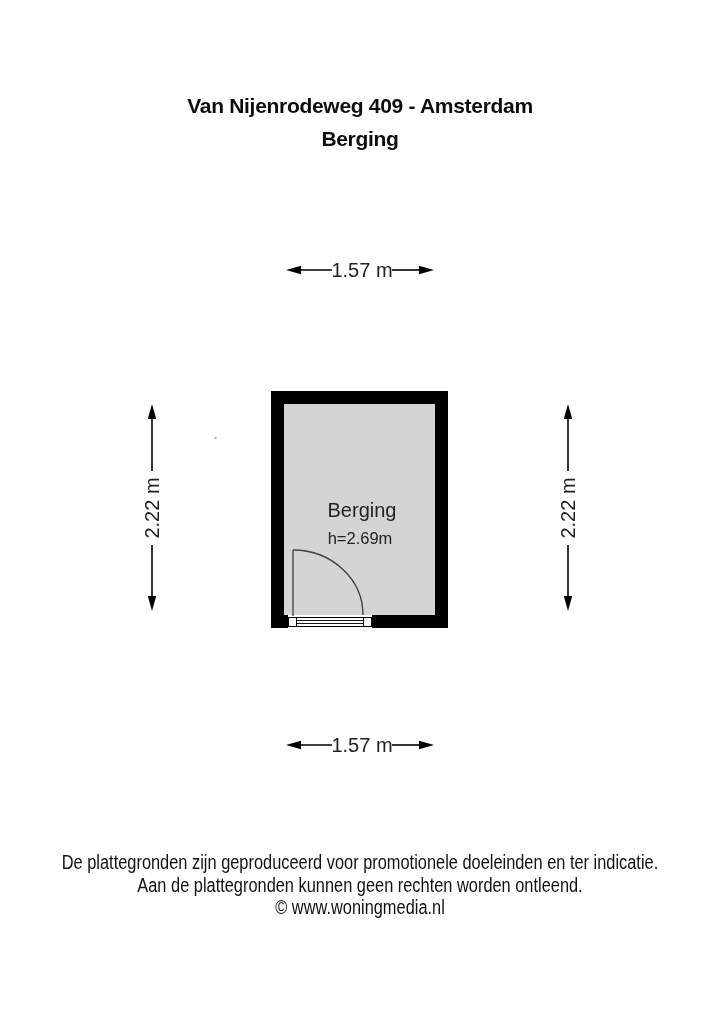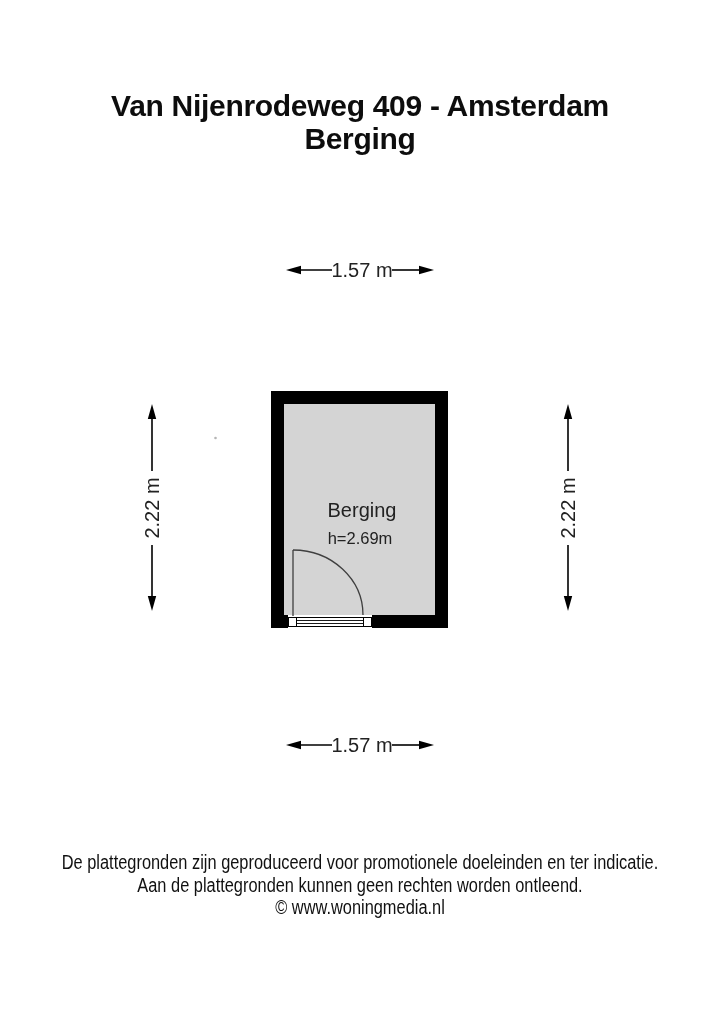--- a/index.html
+++ b/index.html
@@ -17,21 +17,21 @@
     height: 1017px;
     background: #ffffff;
   }
   .title-block {
     position: absolute;
     top: 89px;
     left: 0;
     width: 720px;
     text-align: center;
     font-weight: bold;
-    font-size: 30px;
+    font-size: 21px;
     line-height: 33px;
     color: #0d0d0d;
     letter-spacing: -0.3px;
   }
   .plan-svg {
     position: absolute;
     top: 0;
     left: 0;
   }
   .plan-svg text {

